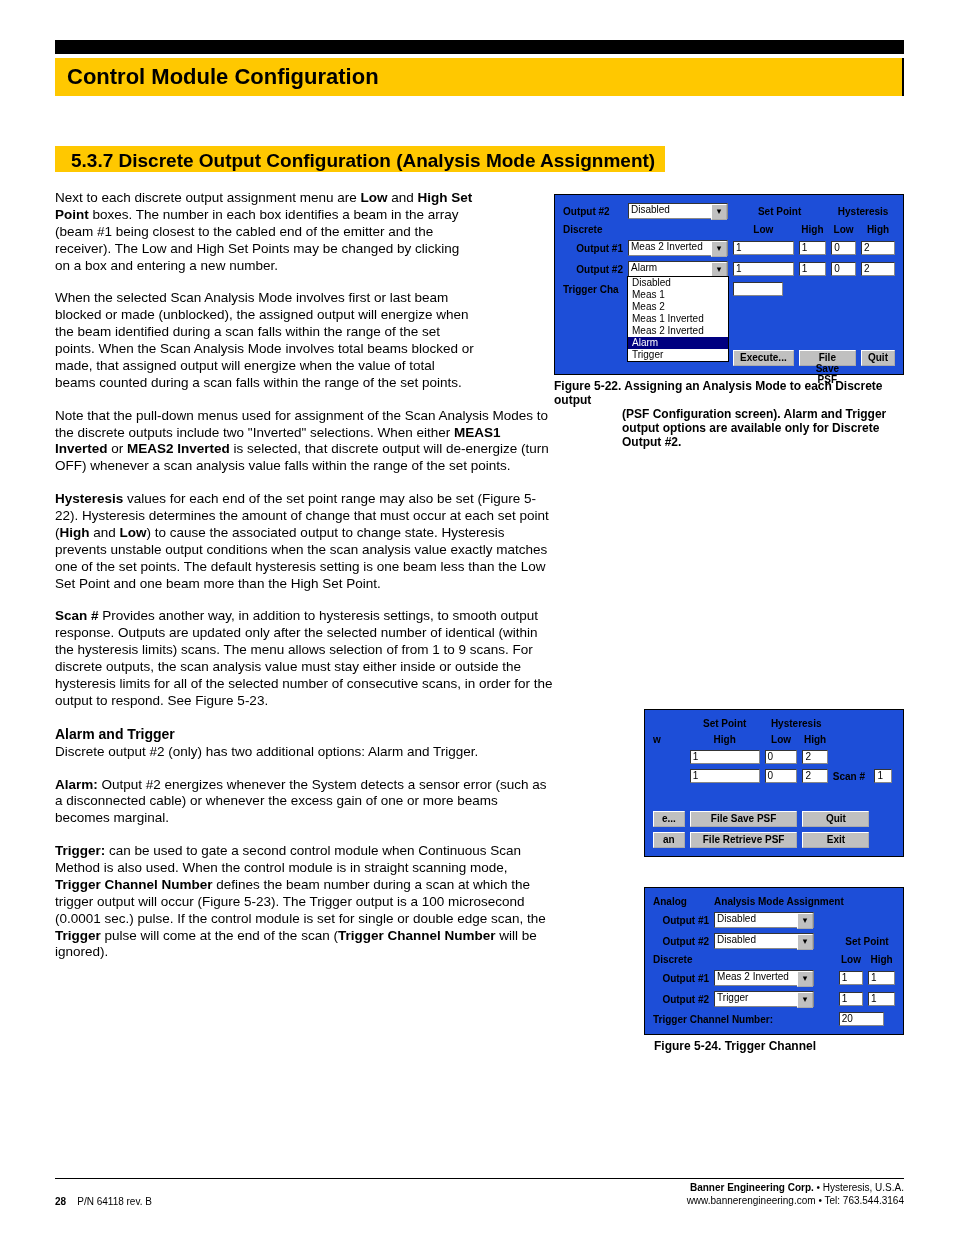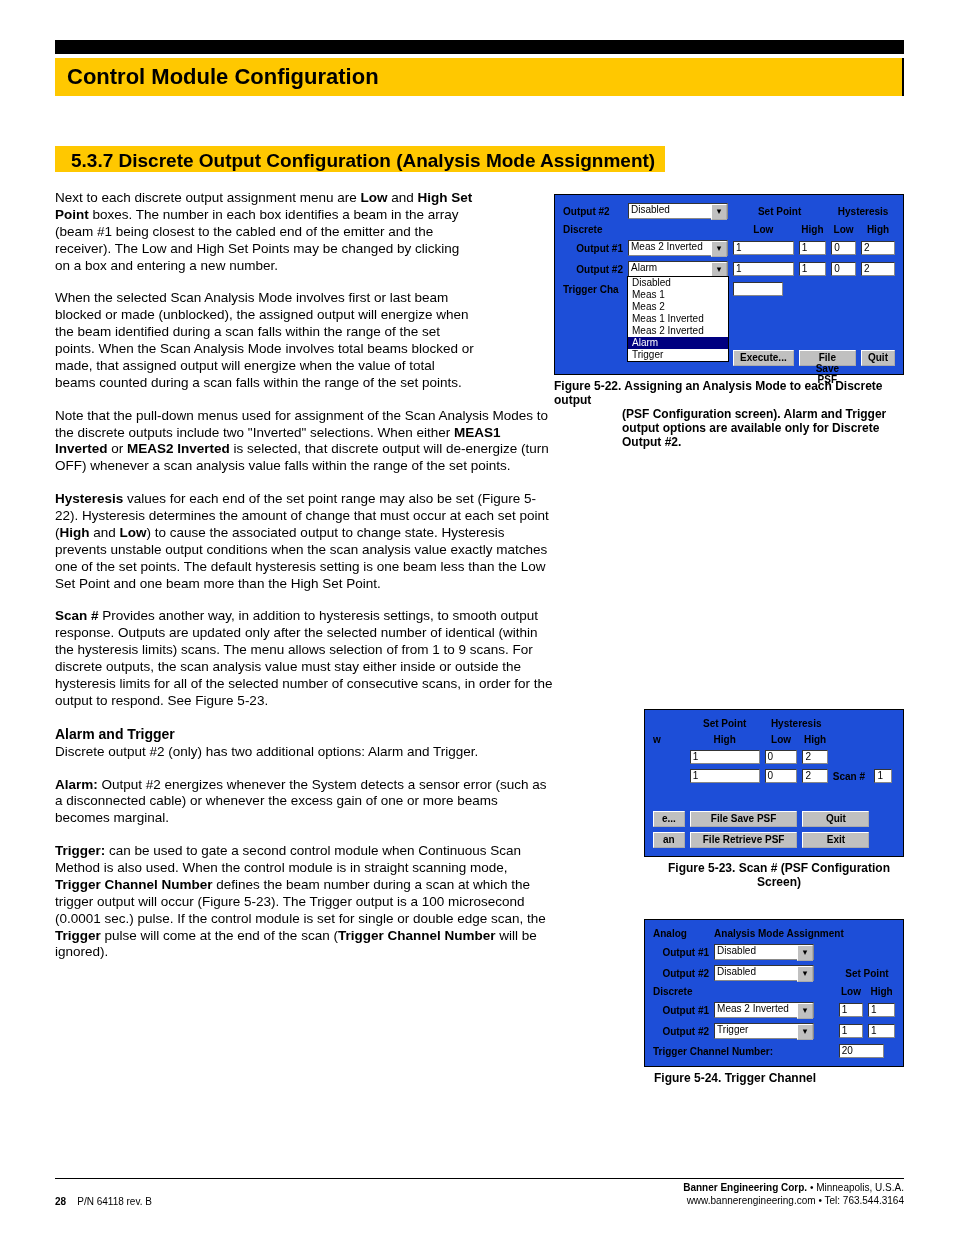--- a/index.html
+++ b/index.html
@@ -216,21 +216,20 @@
                 </td>
             <td colspan="2">
                   <div class="btn">Exit</div>
                 </td>
             <td></td>
           </tr>
         </tbody>
           </table>
       </div>
       <div style="clear:both;"></div>
-      <div class="figcap" style="text-align:center; width:250px; float:right;">Figure 5-23.  Scan # (PSF Configuration Screen)</div>
       <div style="clear:both; height:30px;"></div>
 
       <div class="ui" style="width:250px; float:right; padding:4px;">
         <table>
           <tbody>
               <tr>
             <td class="lbl">Analog</td>
             <td colspan="3" class="lbl">Analysis Mode Assignment</td>
           </tr>
           <tr>
@@ -321,17 +320,17 @@
 
   </div>
 
   <div class="hr-bottom"></div>
   <div class="footer">
     <div>
       <b>28</b>&nbsp;&nbsp;&nbsp;
       <span>P/N 64118 rev. B</span>
     </div>
     <div class="right">
-      <div><b>Banner Engineering Corp.</b><span> • Minneapolis, U.S.A.</span></div>
+      <div><b>Banner Engineering Corp.</b><span> • Hysteresis, U.S.A.</span></div>
       <div>www.bannerengineering.com • Tel: 763.544.3164</div>
     </div>
   </div>
 </div>
 
 </body></html>

